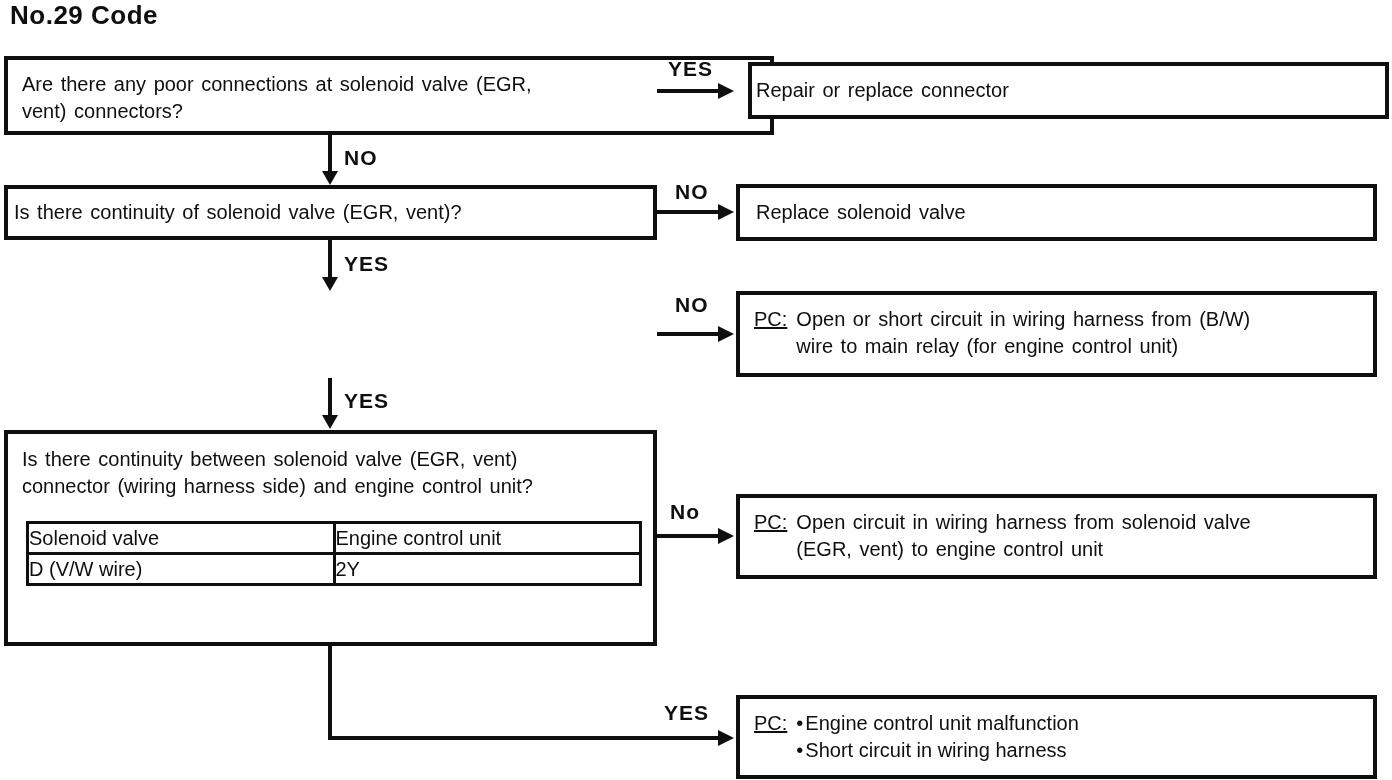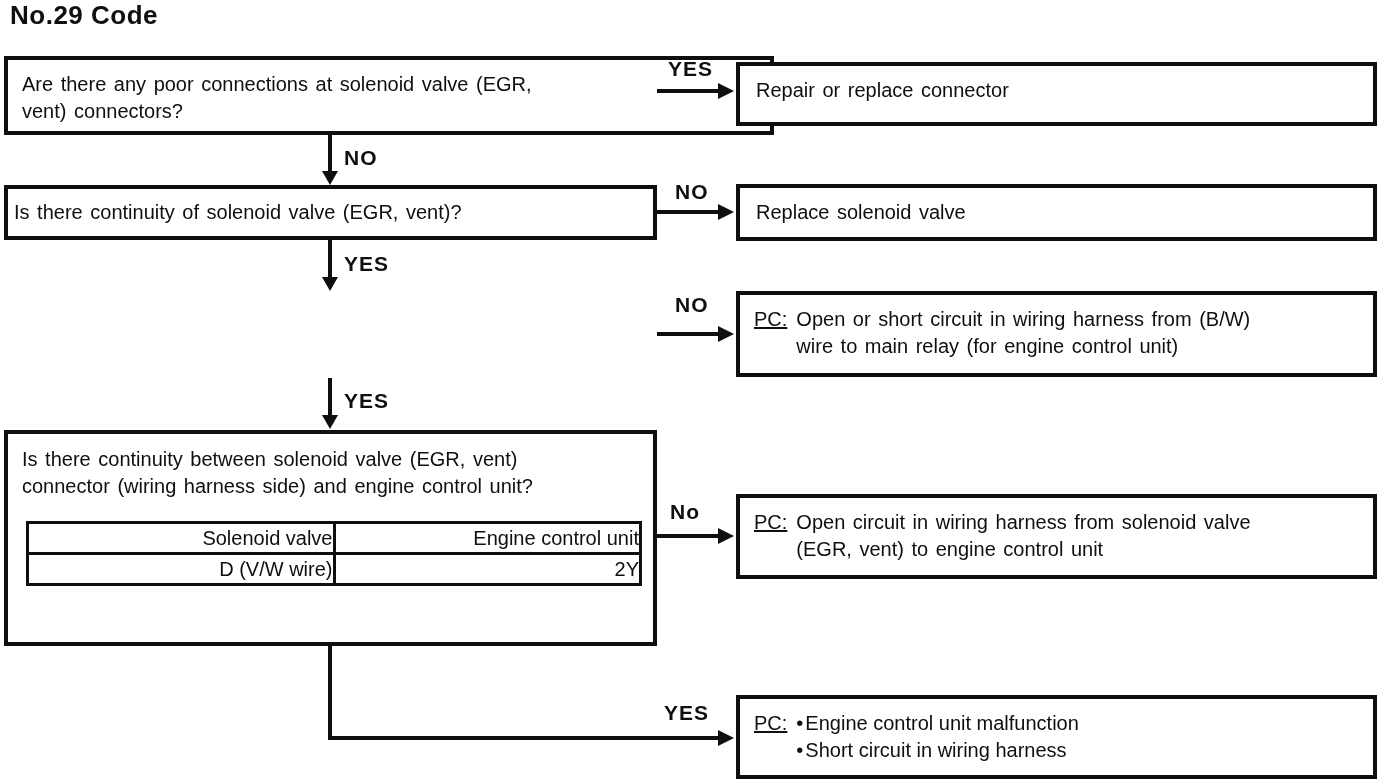--- a/index.html
+++ b/index.html
@@ -19,21 +19,21 @@
     font-size: 20px; line-height: 27px;
   }
   .txt { white-space: pre-line; word-spacing: 2px; }
   
   .q1 { left: 4px;  top: 56px;  width: 770px; height: 79px;  padding: 11px 14px; }
   .q2 { left: 4px;  top: 185px; width: 653px; height: 55px;  padding: 10px 6px; }
   .q3 { left: 4px;  top: 292px; width: 653px; height: 86px;  padding: 11px 14px; }
   .q4 { left: 4px;  top: 430px; width: 653px; height: 216px; padding: 12px 14px; }
   
   .rbox { left: 736px; width: 641px; }
-  .r1 { top: 62px;  height: 64px; padding: 11px 16px; }
+  .r1 { top: 62px;  height: 57px; padding: 11px 4px; margin-left: 12px; }
   .r2 { top: 184px; height: 57px; padding: 11px 16px; }
   .r3 { top: 291px; height: 86px; padding: 11px 14px; }
   .r4 { top: 494px; height: 85px; padding: 11px 14px; }
   .r5 { top: 695px; height: 84px; padding: 11px 14px; }
   .pcflex { display: flex; align-items: flex-start; gap: 9px; }
   .pc-prefix { flex: 0 0 auto; text-decoration: underline; }
   .bullet-line { display: flex; align-items: baseline; }
   .bullet { margin-right: 2px; }
   
   .vline, .hline { position: absolute; background: var(--ink); }
@@ -48,21 +48,21 @@
     position: absolute; width: 0; height: 0;
     border-top: 8px solid transparent; border-bottom: 8px solid transparent;
     border-left: 16px solid var(--ink);
   }
   .label {
     position: absolute; font-weight: bold; font-size: 21px; letter-spacing: 1px;
   }
   
   .cont-table {
     border-collapse: collapse; width: 616px; margin: 21px auto 0 4px;
-    table-layout: fixed; text-align: right;
+    table-layout: fixed; text-align: left;
   }
   .cont-table th, .cont-table td {
     border: 3px solid var(--ink); font-size: 20px; font-weight: normal;
     height: 26px; padding: 1px 0; line-height: 26px;
   }
 </style>
 </head>
 <body>
 
 <div class="canvas">

